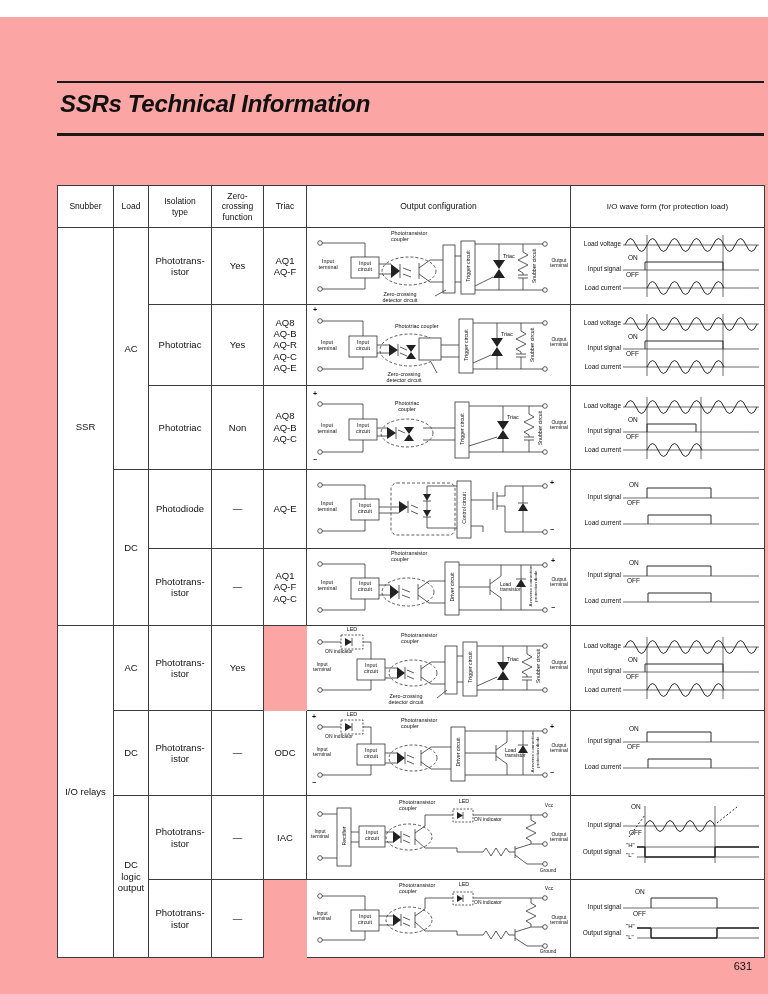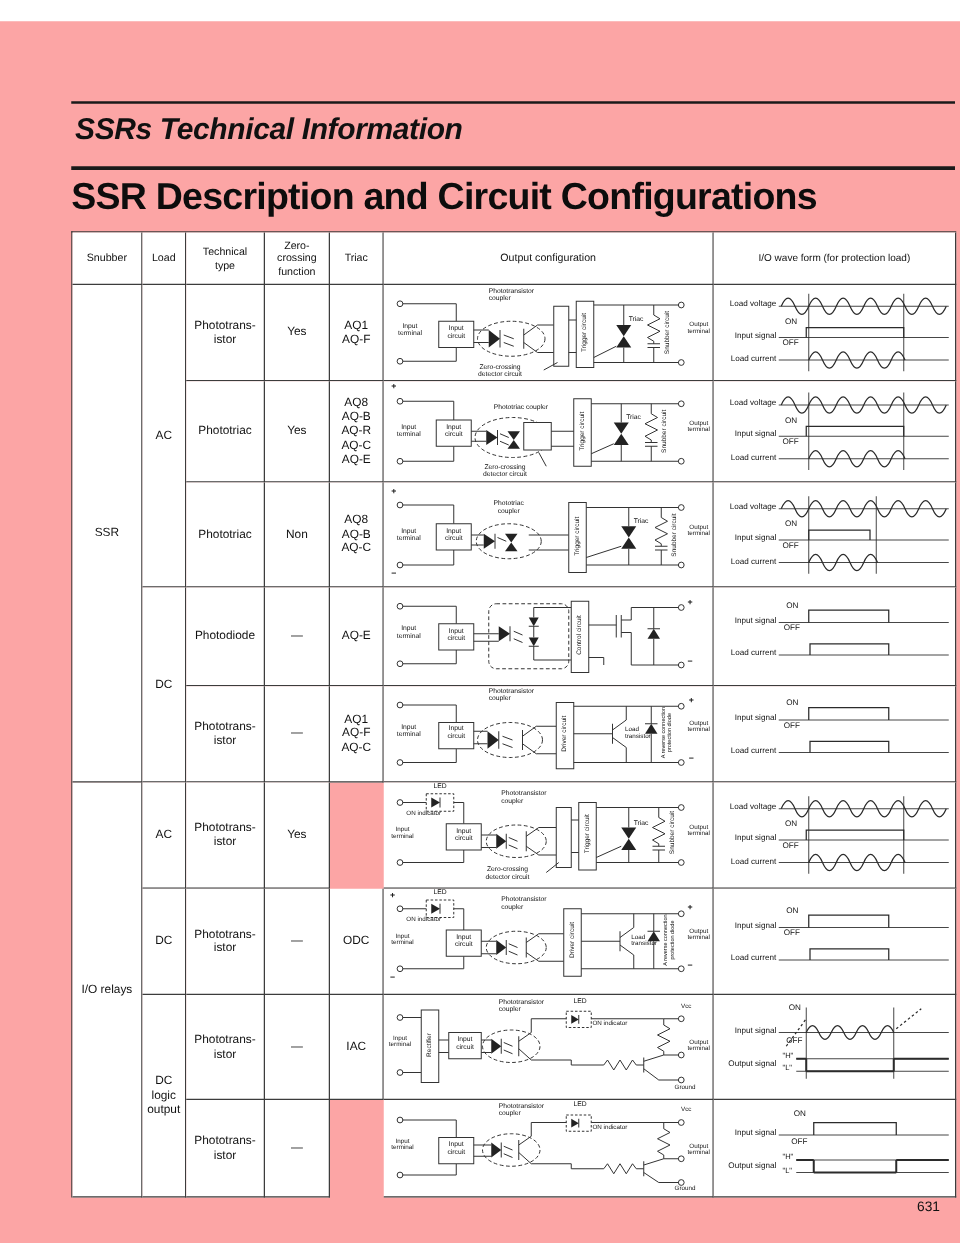--- a/index.html
+++ b/index.html
@@ -27,32 +27,31 @@
   .wl{position:absolute;font-size:6.5px;color:#111;white-space:nowrap;}
   .wr{text-align:right;}
 </style>
 </head>
 <body>
 
 <div class="page">
   <div class="rule" style="top:64px;height:2px;"></div>
   <div class="subtitle">SSRs Technical Information</div>
   <div class="rule" style="top:116px;height:3px;"></div>
-  <div class="title">SSR Description and Circuit Configurations</div>
 
   <div class="tbl">
 
     <div class="cell" style="grid-area:1/1/2/2">
         <span class="hdr">Snubber</span>
       </div>
     <div class="cell" style="grid-area:1/2/2/3">
         <span class="hdr">Load</span>
       </div>
     <div class="cell" style="grid-area:1/3/2/4">
-        <span class="hdr">Technical
+        <span class="hdr">Isolation
 type</span>
       </div>
     <div class="cell" style="grid-area:1/4/2/5">
         <span class="hdr">Zero-
 crossing
 function</span>
       </div>
     <div class="cell" style="grid-area:1/5/2/6">
         <span class="hdr">Triac</span>
       </div>

